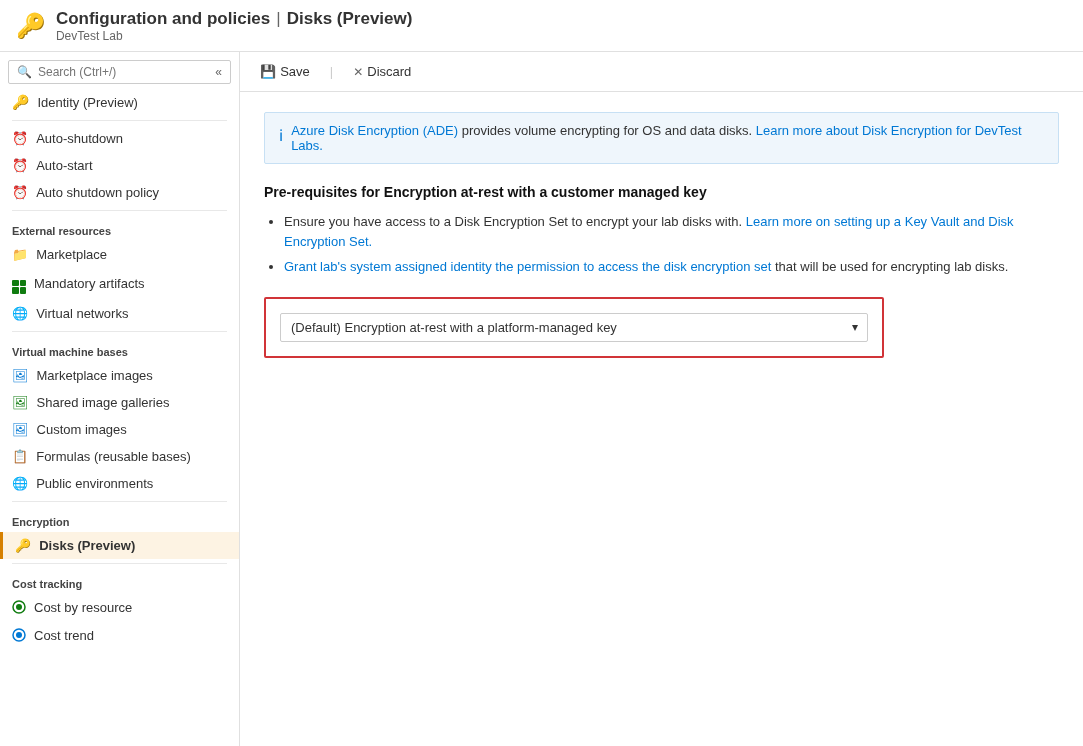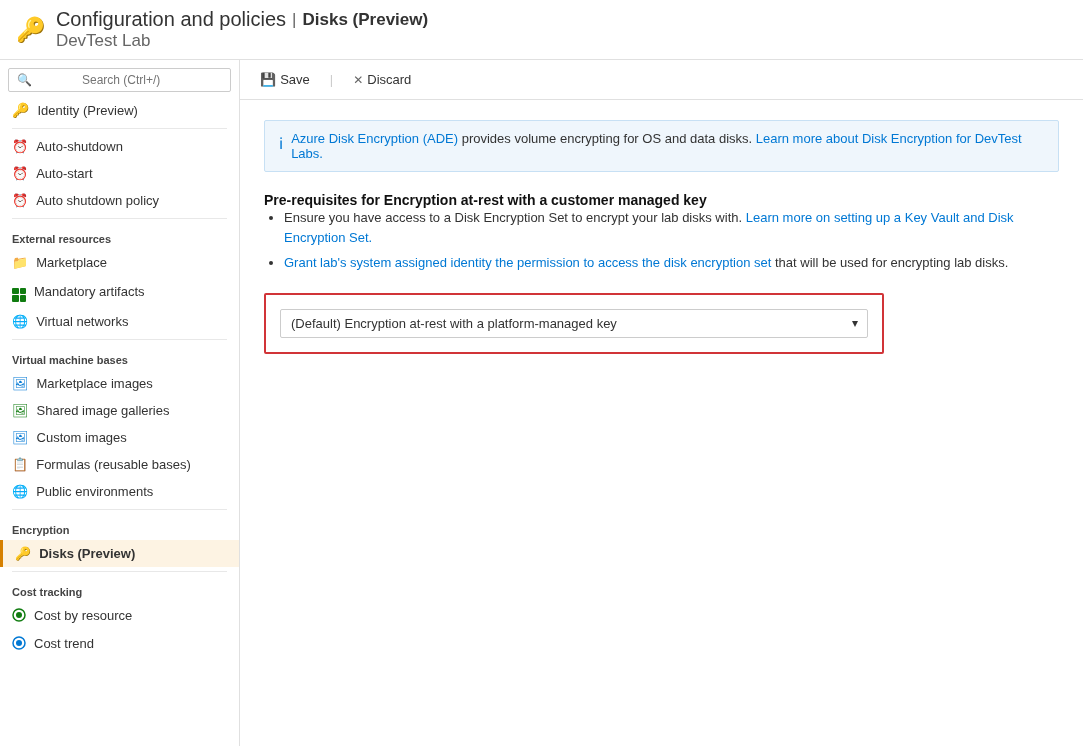--- a/index.html
+++ b/index.html
@@ -11,21 +11,21 @@
 
     .main-layout { display: flex; flex: 1; overflow: hidden; }
 
     
     .sidebar {
       width: 240px; min-width: 240px; border-right: 1px solid #e0e0e0; overflow-y: auto; background: #fff; padding-bottom: 20px;
     }
     .search-box {
       display: flex; align-items: center; margin: 8px 8px 4px 8px; border: 1px solid #ccc; border-radius: 2px; padding: 4px 8px; gap: 6px; background: #fff;
     }
-    .search-box input { border: none; outline: none; font-size: 12px; color: #333; flex: 1; background: transparent; margin-left: 44px; }
+    .search-box input { border: none; outline: none; font-size: 12px; color: #333; flex: 1; background: transparent; }
 
     .sidebar-item {
       display: flex; align-items: center; padding: 6px 12px; cursor: pointer; gap: 8px; font-size: 13px; color: #333;
     }
     .sidebar-item.active { background: #fdf3e3; border-left: 3px solid #d68000; font-weight: 600; }
 
     .sidebar-section-title {
       font-size: 11px; font-weight: 700; color: #444; padding: 10px 12px 4px 12px; text-transform: none; letter-spacing: 0;
     }
     .sidebar-divider { border: none; border-top: 1px solid #e8e8e8; margin: 4px 12px; }
@@ -42,21 +42,21 @@
       display: flex; align-items: center; gap: 4px; background: none; border: none; cursor: pointer; font-size: 13px; color: #333; padding: 4px 4px;
     }
 
     .content-body { padding: 20px 24px; }
 
     .info-banner {
       background: #eff6fc; border: 1px solid #c7e0f4; border-radius: 2px; padding: 10px 14px; display: flex; align-items: flex-start; gap: 8px; margin-bottom: 20px; font-size: 13px;
     }
     .link { color: #0078d4; text-decoration: none; cursor: pointer; }
 
-    .section-title { font-size: 14px; font-weight: 700; color: #111; }
+    .section-title { font-size: 14px; font-weight: 700; color: #111; margin-bottom: 12px; }
 
     .prereq-list { margin-left: 20px; margin-bottom: 20px; }
     .prereq-list li { margin-bottom: 6px; line-height: 1.5; font-size: 13px; color: #333; }
 
     .form-group { border: 2px solid #d13438; border-radius: 2px; padding: 14px; max-width: 620px; }
     .form-label { font-size: 13px; font-weight: 600; color: #111; margin-bottom: 8px; display: flex; align-items: center; gap: 4px; }
     .required-star { color: #d13438; }
     .info-circle { width: 14px; height: 14px; border-radius: 50%; border: 1px solid #666; display: inline-flex; align-items: center; justify-content: center; font-size: 10px; color: #666; cursor: pointer; }
     .select-wrapper { position: relative; }
     .select-wrapper select { width: 100%; padding: 6px 32px 6px 10px; border: 1px solid #ccc; border-radius: 2px; font-size: 13px; color: #333; background: #fff; appearance: none; cursor: pointer; }
@@ -68,25 +68,25 @@
     .identity-item { display: flex; align-items: center; padding: 6px 12px; gap: 8px; font-size: 13px; color: #333; cursor: pointer; }
   </style>
 </head>
 <body>
 
 <div class="top-bar">
   <div style="display:flex;align-items:center;gap:10px;">
     <span style="font-size:24px;color:#d68000;">🔑</span>
     <div>
       <div style="display:flex;align-items:center;gap:6px;">
-        <span style="font-size:20px;font-weight:400;">Configuration and policies</span>
+        <span style="font-size:17px;font-weight:700;">Configuration and policies</span>
         <span style="font-size:17px;color:#666;">|</span>
         <span style="font-size:17px;font-weight:600;">Disks (Preview)</span>
       </div>
-      <div style="font-size:17px;color:#666;">DevTest Lab</div>
+      <div style="font-size:12px;color:#666;">DevTest Lab</div>
     </div>
   </div>
 </div>
 
 <div class="main-layout">
 
   <div class="sidebar">
 
     <div class="search-box">
       <span style="color:#666;font-size:12px;">🔍</span>

